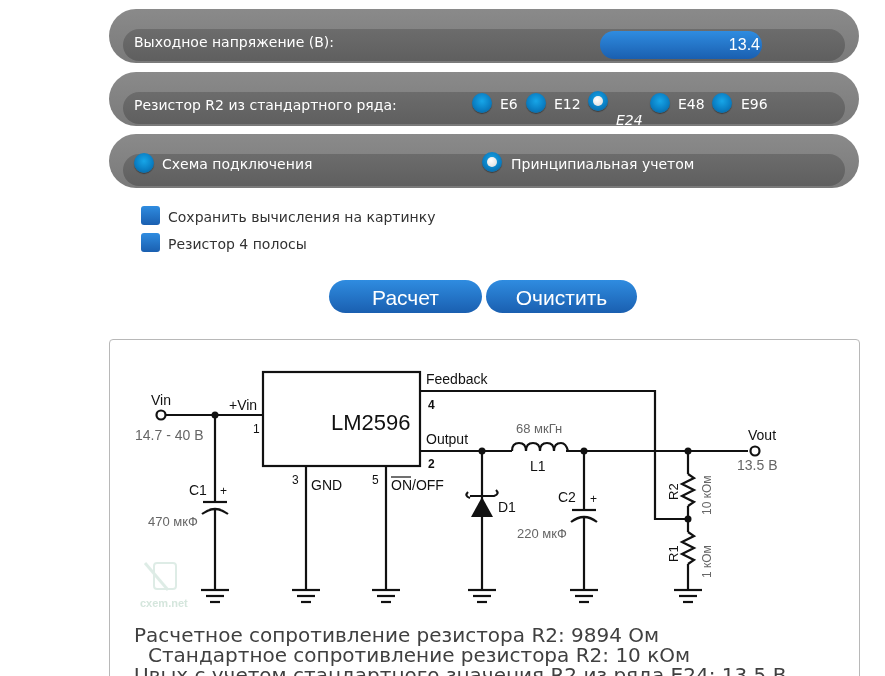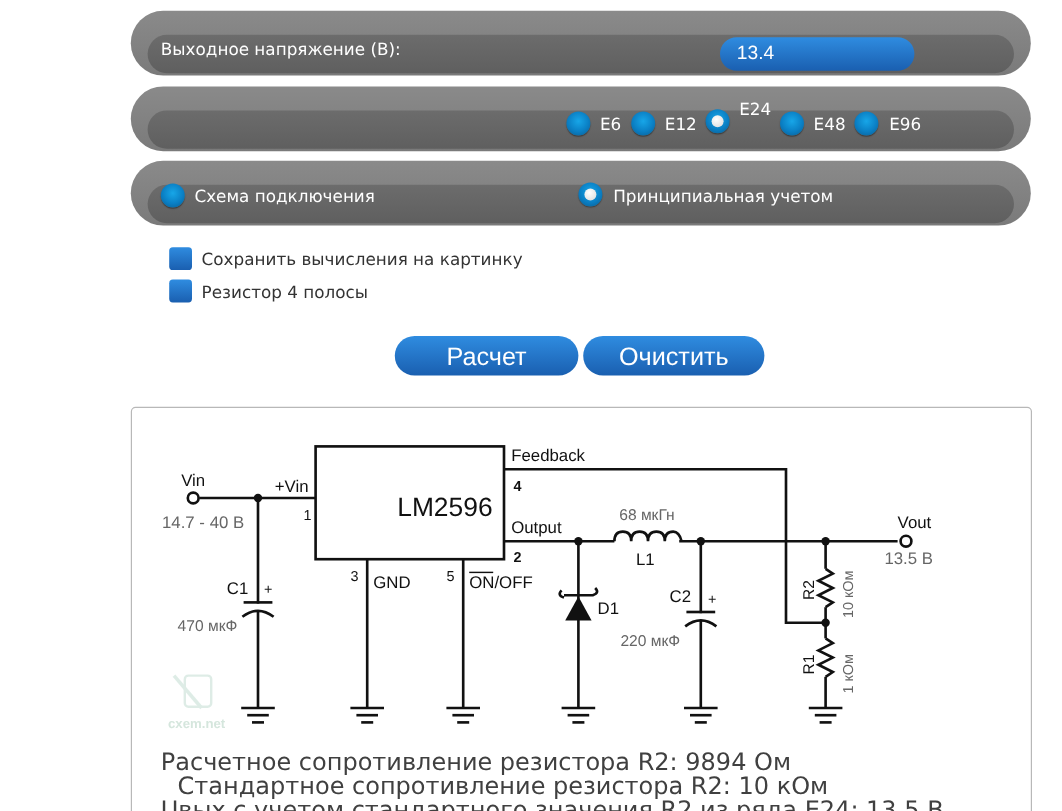--- a/index.html
+++ b/index.html
@@ -6,21 +6,21 @@
   body { width:885px; height:676px; overflow:hidden; position:relative;
          font-family:"DejaVu Sans", sans-serif; }
   .row { position:absolute; left:109px; width:750px; height:54px; border-radius:27px;
          background:linear-gradient(#8a8a8a,#7a7a7a); }
   .row .inner { position:absolute; left:14px; right:14px; top:20px; height:32px;
          border-radius:16px; background:linear-gradient(#6c6c6c,#5f5f5f); }
   .row .label { position:absolute; left:25px; top:25px; font-size:14px; color:#ffffff;
          white-space:nowrap; }
   .pill-input { position:absolute; left:491px; top:22px; width:162px; height:28px; border-radius:14px;
          background:linear-gradient(#2f8ce0,#1a5fb0); color:#fff; font-family:"Liberation Sans", sans-serif;
-         font-size:16px; line-height:28px; padding-left:14px; box-sizing:border-box; border:none; outline:none; }
+         font-size:16px; line-height:28px; padding-left:14px; box-sizing:border-box; border:none; outline:none;text-align:right; }
   .radio { position:absolute; width:20px; height:20px; border-radius:50%;
          background:radial-gradient(circle at 50% 40%, #17a6e8 0%, #0a7fc4 55%, #0a5b8f 100%);
          box-shadow:0 1px 1px rgba(0,0,0,0.4); }
   .radio.checked::after { content:""; position:absolute; left:5px; top:5px; width:10px; height:10px;
          border-radius:50%; background:radial-gradient(circle at 40% 35%, #ffffff, #d8d8d8); }
   .rlabel { position:absolute; font-size:14px; color:#ffffff; white-space:nowrap; }
   .chk { position:absolute; left:141px; width:19px; height:19px; border-radius:3px;
          background:linear-gradient(#2f8ce0,#1a5fb0); }
   .chklabel { position:absolute; left:168px; font-size:14px; color:#333; white-space:nowrap; }
   .btn { position:absolute; top:280px; height:33px; border-radius:17px;
@@ -35,31 +35,32 @@
 <body>
 
 <div class="row" style="top:9px;">
   <div class="inner"></div>
   <span class="label">Выходное напряжение (В):</span>
   <input class="pill-input" type="text" value="13.4" style="">
 </div>
 
 <div class="row" style="top:72px;">
   <div class="inner"></div>
+  <span class="label">Резистор R2 из стандартного ряда:</span>
   <div>
     <span class="radio" style="left:363px;top:21px;"></span>
     <span class="rlabel" style="left:391px;top:24px;">E6</span>
   </div>
   <div>
     <span class="radio" style="left:417px;top:21px;"></span>
     <span class="rlabel" style="left:445px;top:24px;">E12</span>
   </div>
   <div>
     <span class="radio checked" style="left:479px;top:19px;"></span>
-    <span class="rlabel" style="left:507px;top:12px;">E24</span>
+    <span class="rlabel" style="left:507px;top:40px;font-style:italic;">E24</span>
   </div>
   <div>
     <span class="radio" style="left:541px;top:21px;"></span>
     <span class="rlabel" style="left:569px;top:24px;">E48</span>
   </div>
   <div>
     <span class="radio" style="left:603px;top:21px;"></span>
     <span class="rlabel" style="left:632px;top:24px;">E96</span>
   </div>
 </div>

